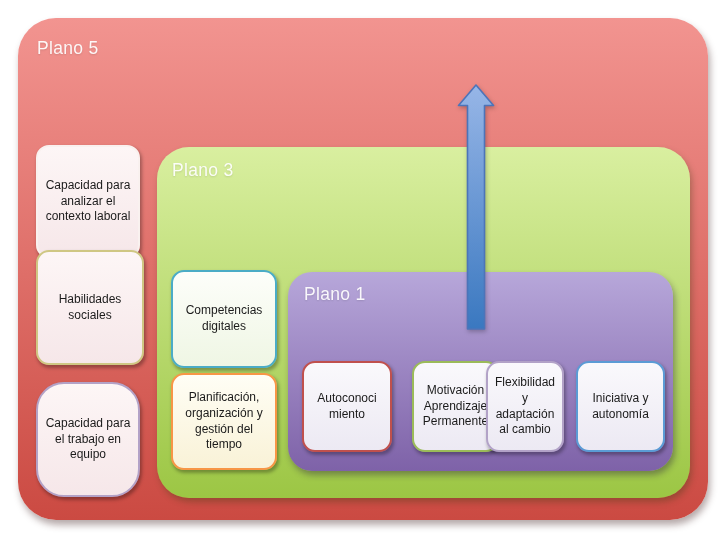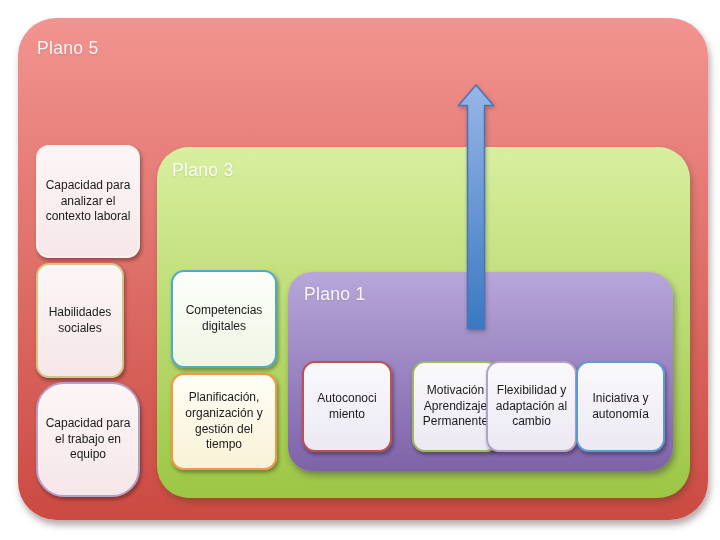--- a/index.html
+++ b/index.html
@@ -33,29 +33,29 @@
     position:absolute; border:2px solid #ffffff; border-radius:13px;
     display:flex; align-items:center; justify-content:center;
     box-sizing:border-box; padding:16px 5px;
     box-shadow:1.5px 2.5px 3.5px rgba(0,0,0,0.30);
   }
   .card-text {
     text-align:center; font-size:12px; line-height:1.32; color:#1b1b1b;
   }
   
   .c-analizar      { left:36px;  top:145px; width:104px; height:113px; }
-  .c-habilidades   { left:36px;  top:263px; width:88px; height:115px; }
+  .c-habilidades   { left:36px;  top:250px; width:108px; height:115px; }
   .c-equipo        { left:36px;  top:382px; width:104px; height:115px; }
   
   .c-competencias  { left:171px; top:270px; width:106px; height:98px;align-items:center; }
   .c-planificacion { left:171px; top:373px; width:106px; height:97px; }
   
   .c-autoconocimiento { left:302px; top:361px; width:90px; height:91px; }
   .c-motivacion       { left:396px; top:361px; width:87px; height:91px;margin-left:16px; }
-  .c-flexibilidad     { left:486px; top:361px; width:91px; height:91px; }
+  .c-flexibilidad     { left:486px; top:361px; width:78px; height:91px; }
   .c-iniciativa       { left:576px; top:361px; width:89px; height:91px; }
 
   .arrow-svg {
     position:absolute; left:455px; top:83px; width:42px; height:248px;
     filter:drop-shadow(1.5px 2px 2px rgba(0,0,0,0.25));
   }
 </style>
 </head>
 <body>
 

